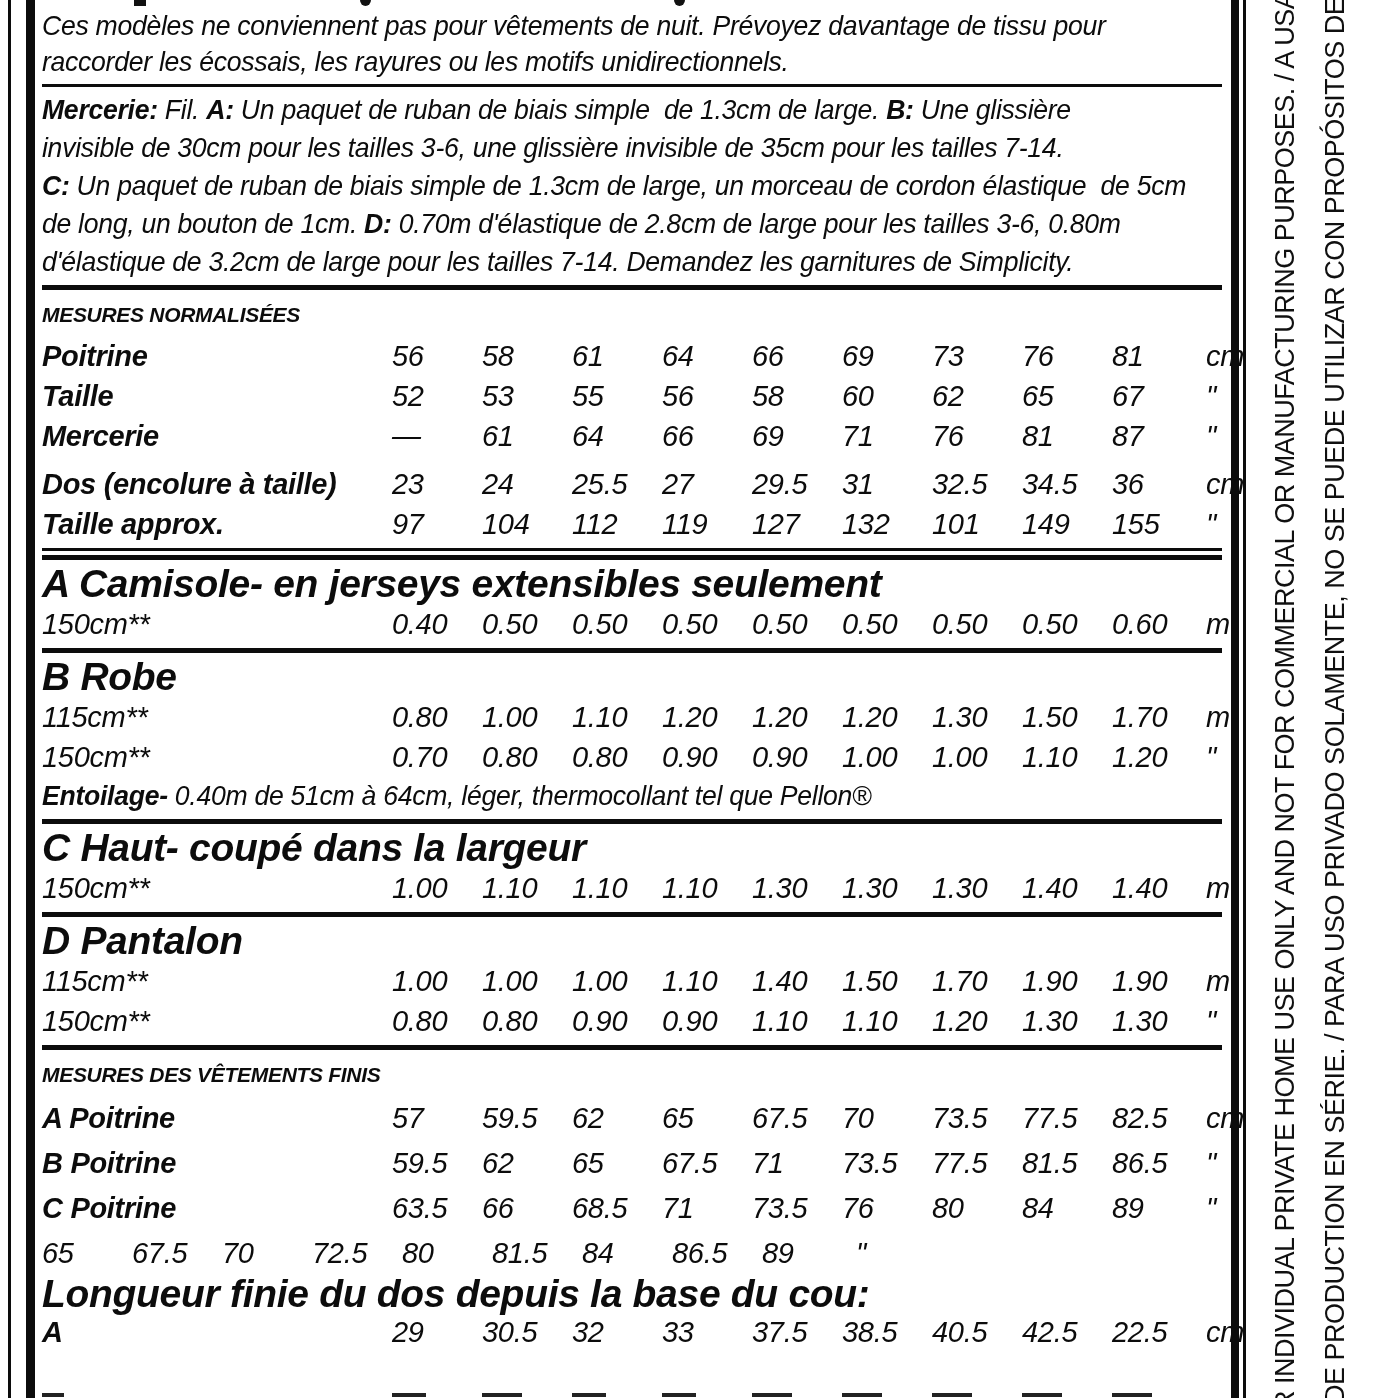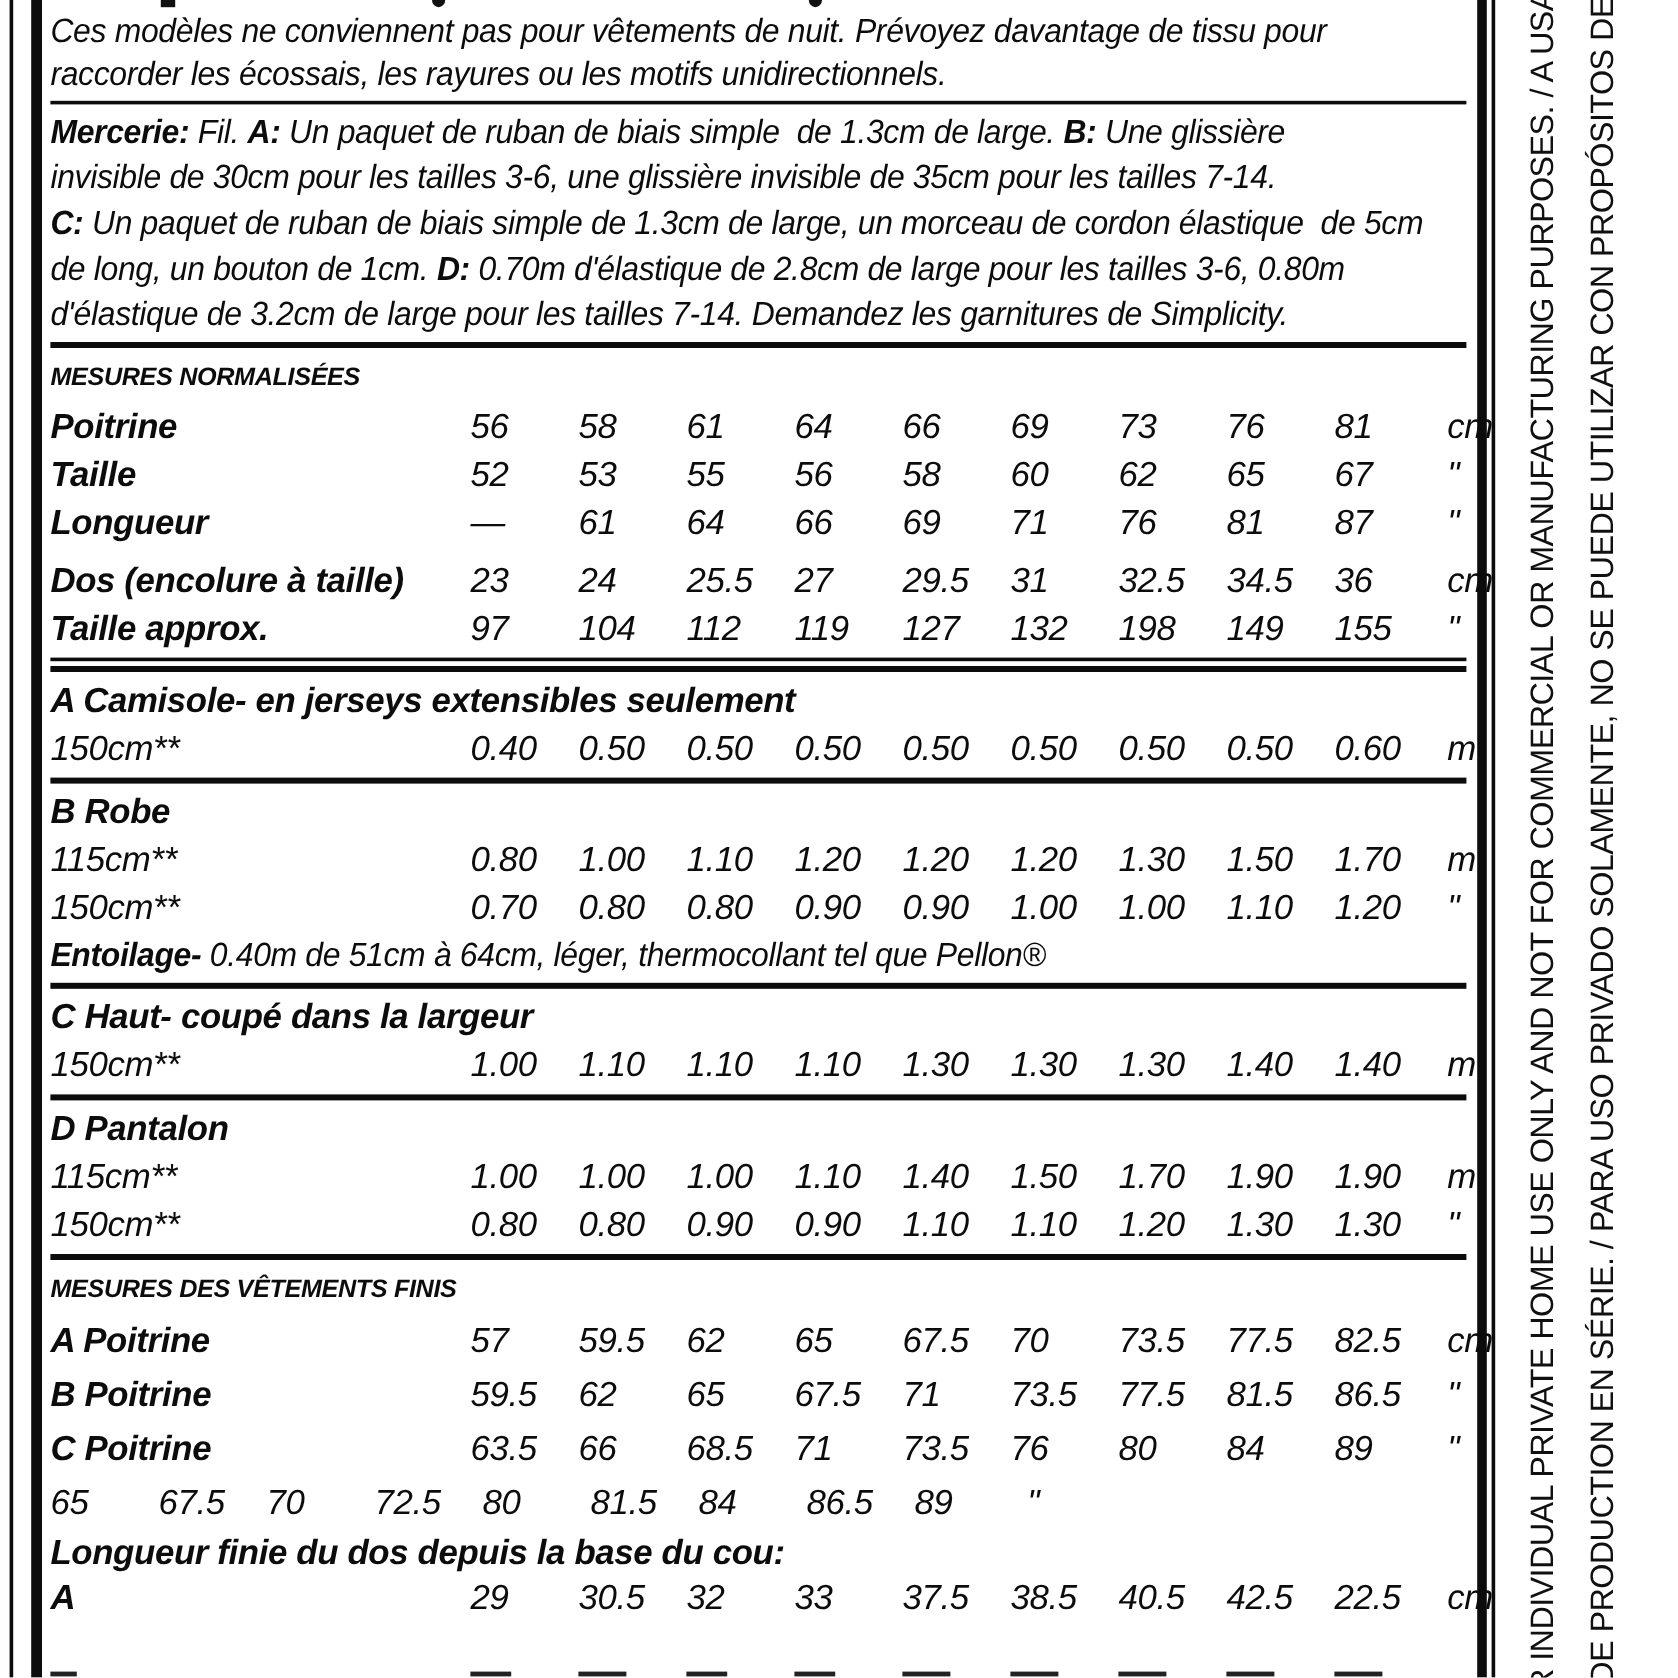--- a/index.html
+++ b/index.html
@@ -9,21 +9,21 @@
     font-family:"Liberation Sans", sans-serif;
     letter-spacing:-0.3px;
   }
   .sheet{position:absolute;left:42px;top:0;width:1180px;font-style:italic;}
   .sq{transform:scaleX(.95);transform-origin:0 0;}
   .para{font-size:28px;line-height:38px;white-space:pre;}
   .notice{line-height:36px;}
   .b{font-weight:700;}
   .rule{height:3px;background:#0c0c0c;margin:4px 0;}
   .rule.thick{height:5px;}
-  .sec-title{font-weight:700;font-size:29px;line-height:40px;white-space:pre;}
+  .sec-title{font-weight:700;font-size:39px;line-height:40px;white-space:pre;}
   .sec-title.lg{font-size:21px;line-height:42px;}
   .t-row{display:flex;font-size:29px;line-height:40px;white-space:pre;}
   .t-row.gap{margin-top:8px;}
   .t-label{width:350px;flex:0 0 auto;}
   .t-cell{width:90px;flex:0 0 auto;}
   .t-unit{flex:1;padding-left:4px;}
   .wide .t-row{line-height:45px;}
   .frag-top{position:absolute;top:0;left:0;width:100%;height:8px;}
   .frag-top i{position:absolute;background:#111;display:block;}
   .f1{left:92px;top:0;width:12px;height:6px;}
@@ -69,23 +69,23 @@
   <div class="para sq"><span class="b">C:</span><span> Un paquet de ruban de biais simple de 1.3cm de large, un morceau de cordon élastique  de 5cm</span></div>
   <div class="para sq"><span>de long, un bouton de 1cm. </span><span class="b">D:</span><span> 0.70m d'élastique de 2.8cm de large pour les tailles 3-6, 0.80m</span></div>
   <div class="para sq"><span>d'élastique de 3.2cm de large pour les tailles 7-14. Demandez les garnitures de Simplicity.</span></div>
 
   <div class="rule thick"></div>
 
   <div class="sec-title lg">MESURES NORMALISÉES</div>
   <div>
       <div class="t-row"><span class="t-label b">Poitrine</span><span class="t-cell">56</span><span class="t-cell">58</span><span class="t-cell">61</span><span class="t-cell">64</span><span class="t-cell">66</span><span class="t-cell">69</span><span class="t-cell">73</span><span class="t-cell">76</span><span class="t-cell">81</span><span class="t-unit">cm</span></div>
       <div class="t-row"><span class="t-label b">Taille</span><span class="t-cell">52</span><span class="t-cell">53</span><span class="t-cell">55</span><span class="t-cell">56</span><span class="t-cell">58</span><span class="t-cell">60</span><span class="t-cell">62</span><span class="t-cell">65</span><span class="t-cell">67</span><span class="t-unit">"</span></div>
-      <div class="t-row"><span class="t-label b">Longueur</span><span class="t-cell">—</span><span class="t-cell">61</span><span class="t-cell">64</span><span class="t-cell">66</span><span class="t-cell">69</span><span class="t-cell">71</span><span class="t-cell">76</span><span class="t-cell">81</span><span class="t-cell">87</span><span class="t-unit">"</span></div>
+      <div class="t-row"><span class="t-label b">Mercerie</span><span class="t-cell">—</span><span class="t-cell">61</span><span class="t-cell">64</span><span class="t-cell">66</span><span class="t-cell">69</span><span class="t-cell">71</span><span class="t-cell">76</span><span class="t-cell">81</span><span class="t-cell">87</span><span class="t-unit">"</span></div>
       <div class="t-row gap"><span class="t-label b">Dos (encolure à taille)</span><span class="t-cell">23</span><span class="t-cell">24</span><span class="t-cell">25.5</span><span class="t-cell">27</span><span class="t-cell">29.5</span><span class="t-cell">31</span><span class="t-cell">32.5</span><span class="t-cell">34.5</span><span class="t-cell">36</span><span class="t-unit">cm</span></div>
-      <div class="t-row"><span class="t-label b">Taille approx.</span><span class="t-cell">97</span><span class="t-cell">104</span><span class="t-cell">112</span><span class="t-cell">119</span><span class="t-cell">127</span><span class="t-cell">132</span><span class="t-cell">198</span><span class="t-cell">149</span><span class="t-cell">155</span><span class="t-unit">"</span></div>
+      <div class="t-row"><span class="t-label b">Taille approx.</span><span class="t-cell">97</span><span class="t-cell">104</span><span class="t-cell">112</span><span class="t-cell">119</span><span class="t-cell">127</span><span class="t-cell">132</span><span class="t-cell">101</span><span class="t-cell">149</span><span class="t-cell">155</span><span class="t-unit">"</span></div>
     </div>
   <div class="rule"></div>
 
   <div class="rule thick"></div>
 
   <div class="sec-title">A Camisole- en jerseys extensibles seulement</div>
   <div>
       <div class="t-row"><span class="t-label">150cm**</span><span class="t-cell">0.40</span><span class="t-cell">0.50</span><span class="t-cell">0.50</span><span class="t-cell">0.50</span><span class="t-cell">0.50</span><span class="t-cell">0.50</span><span class="t-cell">0.50</span><span class="t-cell">0.50</span><span class="t-cell">0.60</span><span class="t-unit">m</span></div>
     </div>
 

